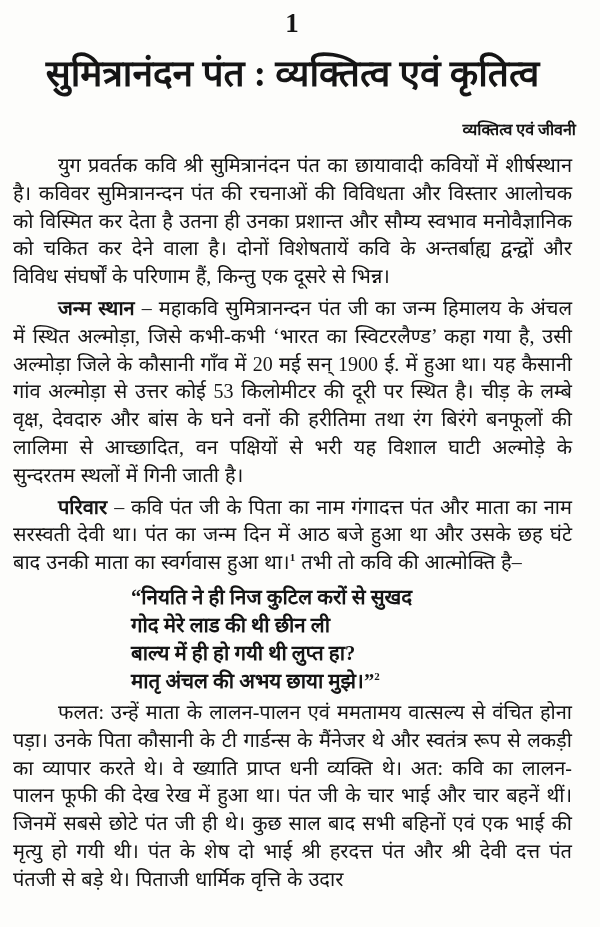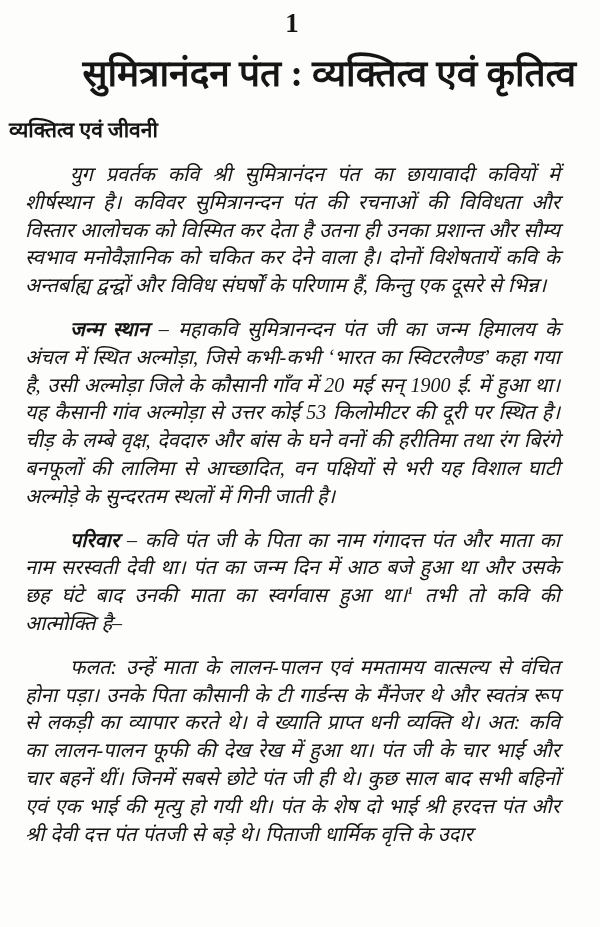--- a/index.html
+++ b/index.html
@@ -21,44 +21,43 @@
   }
   .page-number {
     text-align: center;
     font-size: 27px;
     font-weight: 700;
     line-height: 30px;
     letter-spacing: 1px;
   }
   .chapter-title {
     margin: 12px 0 0 0;
-    text-align: right;
+    text-align: center;
     font-size: 37px;
     line-height: 48px;
     font-weight: 700;
     white-space: nowrap;
   }
   .section-heading {
     margin: 17px 0 0 0;
-    text-align: left;
-    font-size: 21px;
+    text-align: right;
+    font-size: 16px;
     line-height: 30px;
     font-weight: 700;
   }
   .body-text {
     margin-top: 7px;
   }
   .body-para {
-    margin: 16px;
+    margin: 4px;
     font-size: 20px;
     line-height: 27.8px;
     text-align: justify;
     text-indent: 45px;
     word-spacing: 1px;
-    font-style: italic;
   }
   .body-para .lead {
     font-weight: 700;
   }
   sup.footnote-ref {
     font-size: 11px;
     line-height: 0;
     vertical-align: super;
     font-weight: 700;
   }
@@ -85,18 +84,24 @@
 
   <div class="body-text">
 
     <p class="body-para"><span>युग प्रवर्तक कवि श्री सुमित्रानंदन पंत का छायावादी कवियों में शीर्षस्थान है। कविवर सुमित्रानन्दन पंत की रचनाओं की विविधता और विस्तार आलोचक को विस्मित कर देता है उतना ही उनका प्रशान्त और सौम्य स्वभाव मनोवैज्ञानिक को चकित कर देने वाला है। दोनों विशेषतायें कवि के अन्तर्बाह्य द्वन्द्वों  और विविध संघर्षों के परिणाम हैं, किन्तु एक दूसरे से भिन्न।</span></p>
 
 
     <p class="body-para"><span class="lead">जन्म स्थान</span><span> – </span><span>महाकवि सुमित्रानन्दन पंत जी का जन्म हिमालय के अंचल में स्थित अल्मोड़ा, जिसे कभी-कभी ‘भारत का स्विटरलैण्ड’ कहा गया है, उसी  अल्मोड़ा जिले के कौसानी गाँव में 20 मई सन् 1900 ई. में हुआ था। यह कैसानी गांव अल्मोड़ा से उत्तर कोई 53 किलोमीटर की दूरी पर स्थित है। चीड़ के लम्बे वृक्ष, देवदारु और बांस के घने वनों की हरीतिमा तथा रंग बिरंगे बनफूलों की लालिमा से आच्छादित, वन पक्षियों से भरी यह विशाल घाटी अल्मोड़े के सुन्दरतम स्थलों में गिनी जाती है।</span></p>
 
     <p class="body-para"><span class="lead">परिवार</span><span> – </span><span>कवि पंत जी के पिता का नाम गंगादत्त पंत और माता का नाम सरस्वती देवी था। पंत का जन्म दिन में आठ बजे हुआ था और उसके छह घंटे बाद उनकी माता का स्वर्गवास हुआ था।</span><sup class="footnote-ref">1</sup><span> तभी तो कवि की आत्मोक्ति है–</span></p>
 
+    <div class="verse">
+      <div class="verse-line">“नियति ने ही निज कुटिल करों से सुखद</div>
+      <div class="verse-line">गोद मेरे लाड  की थी छीन ली</div>
+      <div class="verse-line">बाल्य में ही हो गयी थी लुप्त हा?</div>
+      <div class="verse-line"><span>मातृ अंचल की अभय छाया मुझे।”</span><sup class="footnote-ref">2</sup></div>
+    </div>
 
     <p class="body-para"><span>फलत: उन्हें माता के लालन-पालन एवं ममतामय वात्सल्य से वंचित होना पड़ा। उनके पिता कौसानी के टी गार्डन्स के मैंनेजर थे और स्वतंत्र रूप से लकड़ी का व्यापार करते थे। वे ख्याति प्राप्त धनी व्यक्ति थे। अत: कवि का लालन-पालन फूफी की देख रेख में हुआ था। पंत जी के चार भाई और चार बहनें थीं। जिनमें सबसे छोटे पंत जी ही थे। कुछ साल बाद सभी बहिनों एवं एक भाई की मृत्यु हो गयी थी। पंत के शेष दो भाई श्री हरदत्त पंत और श्री देवी दत्त पंत पंतजी से बड़े थे। पिताजी धार्मिक वृत्ति के उदार</span></p>
 
   </div>
 
 </div>
 
 </body></html>

